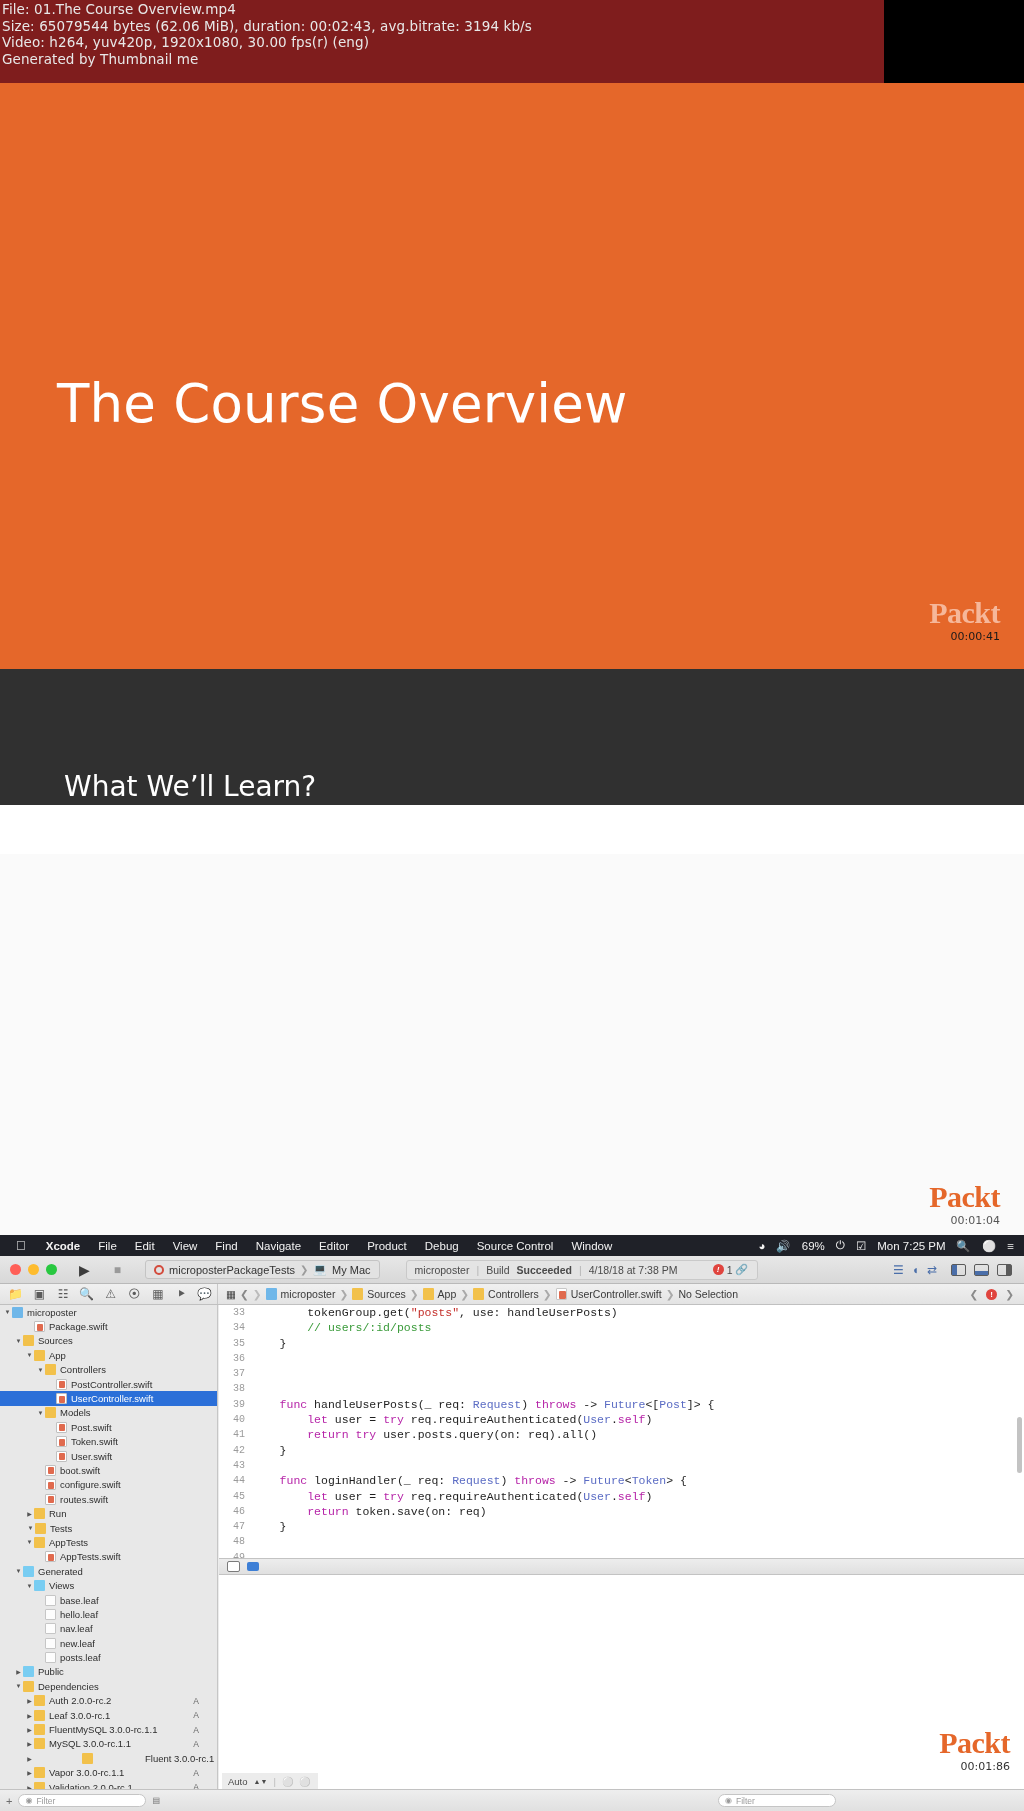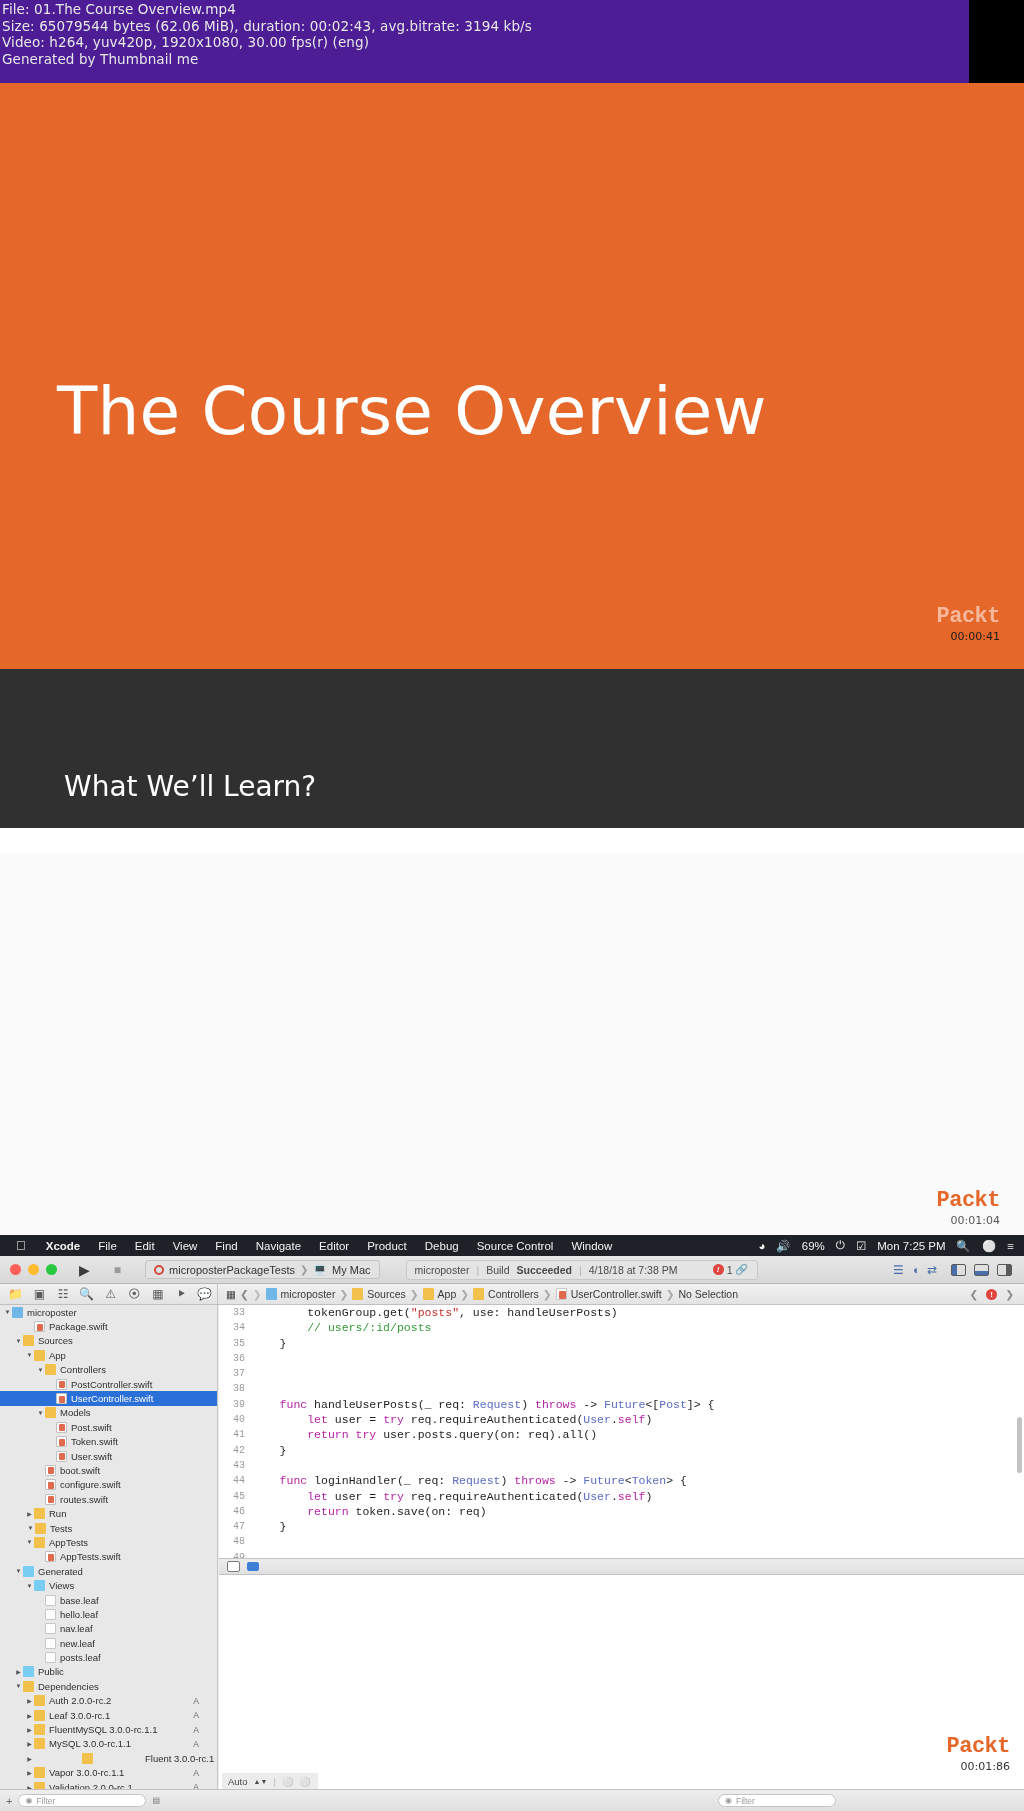--- a/index.html
+++ b/index.html
@@ -6,55 +6,55 @@
   html, body {
     width: 1024px; height: 1811px;
     background: #000;
     font-family: "Liberation Sans", sans-serif;
     overflow: hidden;
   }
   .page { position: relative; width: 1024px; height: 1811px; background:#000; }
 
   
   .meta {
-    position: absolute; left:0; top:0; width:969px; height:83px;
-    background:#4c1d95; color:#e8e8e8;
+    position: absolute; left:0; top:0; width:884px; height:83px;
+    background:#7f1d1d; color:#e8e8e8;
     font-family: "DejaVu Sans", sans-serif;
     font-size: 13.5px; line-height: 16.5px;
     padding: 1px 0 0 2px;
     white-space: nowrap;
   }
   .meta div { letter-spacing: .1px; }
 
   
   .slide1 {
     position:absolute; left:0; top:83px; width:1024px; height:586px;
     background:#e5672a;
   }
   .slide1 .title {
     position:absolute; left:57px; top:290px;
     font-family:"DejaVu Sans", sans-serif;
-    font-weight:400; font-size:66px; color:#ffffff; letter-spacing:.2px;
+    font-weight:400; font-size:53px; color:#ffffff; letter-spacing:.2px;
   }
   .packt {
-    font-family:Liberation Mono, monospace;
-    font-weight:700; font-size:22px; letter-spacing:-.5px;
+    font-family:Liberation Serif, serif;
+    font-weight:700; font-size:30px; letter-spacing:-.5px;
     line-height:1;
     margin-left:32px;
   }
   .slide1 .packt-wrap { position:absolute; right:24px; bottom:26px; text-align:right; color:#f6b79a; }
   .slide1 .packt-wrap .u { background:#f6b79a; }
   .ts {
     font-family:"DejaVu Sans", sans-serif;
     font-size:11px; color:#1a1a1a; text-align:right; margin-top:2px;
   }
 
   
   .slide2 { position:absolute; left:0; top:669px; width:1024px; height:566px; background:#ffffff; }
-  .band { position:absolute; left:0; top:0; width:1024px; height:159px; background:#303030; }
+  .band { position:absolute; left:0; top:0; width:1024px; height:136px; background:#303030; }
   .band .h2 {
     position:absolute; left:64px; top:101px;
     font-family:"DejaVu Sans", sans-serif;
     font-size:28px; color:#ffffff; font-weight:400;
   }
   .tlwrap { position:absolute; left:0; top:185px; width:1024px; height:381px; background:#fafafa; }
 
   .arrow-bar {
     position:absolute; left:44px; top:1010px; width:890px; height:38px;
   }

